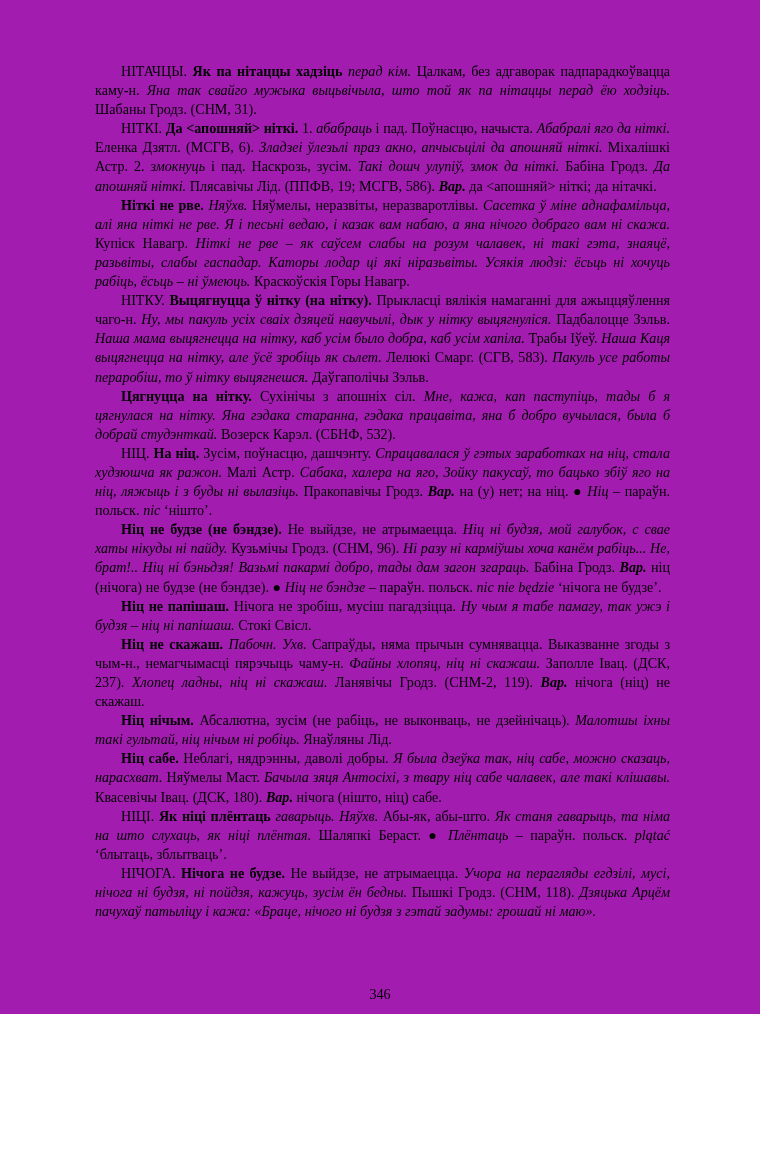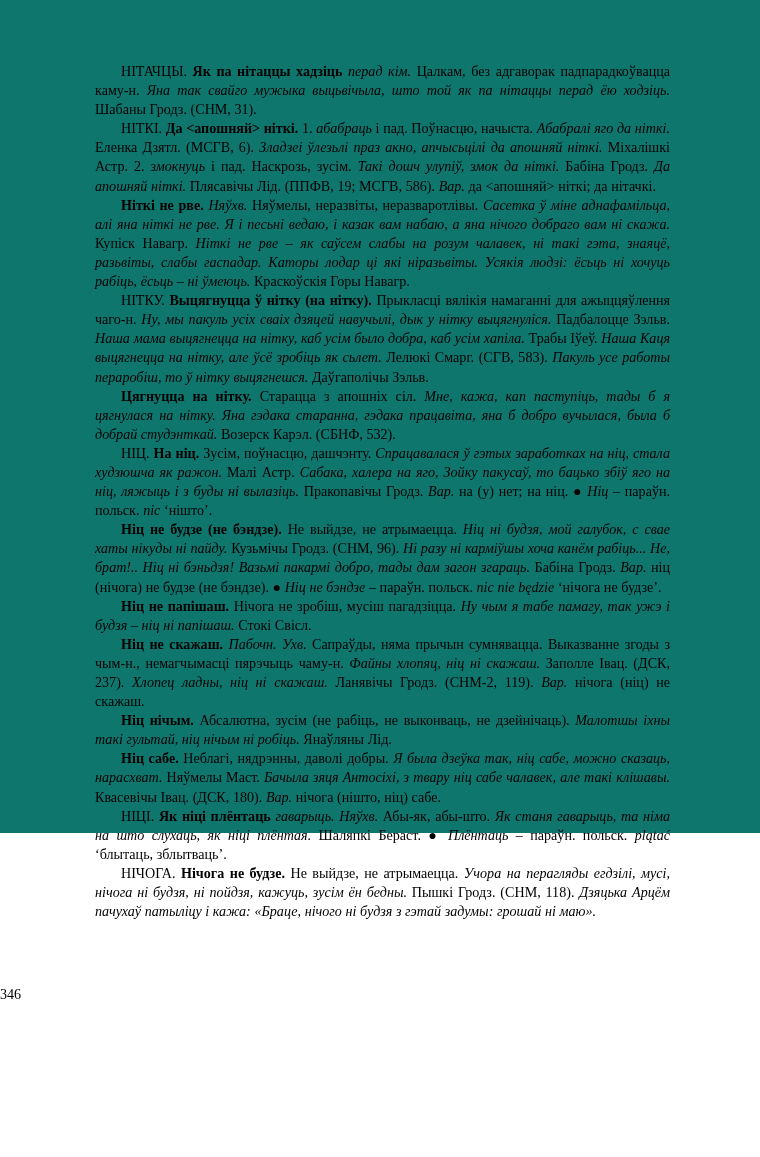--- a/index.html
+++ b/index.html
@@ -10,62 +10,63 @@
   body {
     width: 760px;
     height: 1157px;
     font-family: "Liberation Serif", "DejaVu Serif", serif;
     color: #000000;
     overflow: hidden;
   }
   #page {
     position: relative;
     width: 760px;
-    height: 833px;
-    background: #0f766e;
+    height: 1014px;
+    background: #a21caf;
   }
   #text-column {
     position: absolute;
     left: 95px;
     top: 62px;
     width: 575px;
   }
   .entry {
     font-size: 14.1px;
     line-height: 19.1px;
     text-align: justify;
     text-indent: 26px;
     margin: 0;
     hyphens: none;
     word-spacing: 0.1px;
   }
   b  { font-weight: bold; font-style: normal; }
   i  { font-style: italic; font-weight: normal; }
-  .bi { font-weight: normal; font-style: italic; }
+  .bi { font-weight: bold; font-style: italic; }
   .bullet { font-style: normal; font-weight: normal; }
   #page-number {
     position: absolute;
     left: 0;
     top: 985px;
     width: 760px;
+    text-align: center;
     font-size: 14.1px;
     line-height: 19.1px;
   }
 </style>
 </head>
 <body>
 
 <div id="page">
 
   <div id="text-column">
       <p class="entry"><span>НІТАЧЦЫ. </span><b>Як па нітаццы хадзіць </b><i>перад кім.</i><span> Цалкам, без адгаворак падпарадкоўвацца каму-н. </span><i>Яна так свайго мужыка выцьвічыла, што той як па нітаццы перад ёю ходзіць.</i><span> Шабаны Гродз. (СНМ, 31).</span></p>
       <p class="entry"><span>НІТКІ. </span><b>Да &lt;апошняй&gt; ніткі.</b><span> 1. </span><i>абабраць</i><span> і пад. Поўнасцю, начыста. </span><i>Абабралі яго да ніткі.</i><span> Еленка Дзятл. (МСГВ, 6). </span><i>Зладзеі ўлезьлі праз акно, апчысьцілі да апошняй ніткі.</i><span> Міхалішкі Астр. 2. </span><i>змокнуць</i><span> і пад. Наскрозь, зусім. </span><i>Такі дошч улупіў, змок да ніткі.</i><span> Бабіна Гродз. </span><i>Да апошняй ніткі.</i><span> Плясавічы Лід. (ППФВ, 19; МСГВ, 586). </span><span class="bi">Вар.</span><span> да &lt;апошняй&gt; ніткі; да нітачкі.</span></p>
       <p class="entry"><b>Ніткі не рве. </b><i>Няўхв.</i><span> Няўмелы, неразвіты, неразваротлівы. </span><i>Сасетка ў міне аднафамільца, алі яна ніткі не рве. Я і песьні ведаю, і казак вам набаю, а яна нічого добраго вам ні скажа.</i><span> Купіск Навагр. </span><i>Ніткі не рве – як саўсем слабы на розум чалавек, ні такі гэта, знаяцё, разьвіты, слабы гаспадар. Каторы лодар ці які ніразьвіты. Усякія людзі: ёсьць ні хочуць рабіць, ёсьць – ні ўмеюць.</i><span> Краскоўскія Горы Навагр.</span></p>
       <p class="entry"><span>НІТКУ. </span><b>Выцягнуцца ў нітку (на нітку).</b><span> Прыкласці вялікія намаганні для ажыццяўлення чаго-н. </span><i>Ну, мы пакуль усіх сваіх дзяцей навучылі, дык у нітку выцягнуліся.</i><span> Падбалоцце Зэльв. </span><i>Наша мама выцягнецца на нітку, каб усім было добра, каб усім хапіла.</i><span> Трабы Іўеў. </span><i>Наша Каця выцягнецца на нітку, але ўсё зробіць як сьлет.</i><span> Лелюкі Смарг. (СГВ, 583). </span><i>Пакуль усе работы пераробіш, то ў нітку выцягнешся.</i><span> Даўгаполічы Зэльв.</span></p>
-      <p class="entry"><b>Цягнуцца на нітку.</b><span> Старацца з апошніх сіл. </span><i>Мне, кажа, кап паступіць, тады б я цягнулася на нітку. Яна гэдака старанна, гэдака працавіта, яна б добро вучылася, была б добрай студэнткай.</i><span> Возерск Карэл. (СБНФ, 532).</span></p>
+      <p class="entry"><b>Цягнуцца на нітку.</b><span> Сухінічы з апошніх сіл. </span><i>Мне, кажа, кап паступіць, тады б я цягнулася на нітку. Яна гэдака старанна, гэдака працавіта, яна б добро вучылася, была б добрай студэнткай.</i><span> Возерск Карэл. (СБНФ, 532).</span></p>
       <p class="entry"><span>НІЦ. </span><b>На ніц.</b><span> Зусім, поўнасцю, дашчэнту. </span><i>Спрацавалася ў гэтых заработках на ніц, стала худзюшча як ражон.</i><span> Малі Астр. </span><i>Сабака, халера на яго, Зойку пакусаў, то бацько збіў яго на ніц, ляжыць і з буды ні вылазіць.</i><span> Пракопавічы Гродз. </span><span class="bi">Вар.</span><span> на (у) нет; на ніц. </span><span class="bullet">● </span><i>Ніц</i><span> – параўн. польск. </span><i>nic</i><span> ‘нішто’.</span></p>
       <p class="entry"><b>Ніц не будзе (не бэндзе).</b><span> Не выйдзе, не атрымаецца. </span><i>Ніц ні будзя, мой галубок, с свае хаты нікуды ні пайду.</i><span> Кузьмічы Гродз. (СНМ, 96). </span><i>Ні разу ні карміўшы хоча канём рабіць... Не, брат!.. Ніц ні бэньдзя! Вазьмі пакармі добро, тады дам загон згараць.</i><span> Бабіна Гродз. </span><span class="bi">Вар.</span><span> ніц (нічога) не будзе (не бэндзе). </span><span class="bullet">● </span><i>Ніц не бэндзе</i><span> – параўн. польск. </span><i>nic nie będzie</i><span> ‘нічога не будзе’.</span></p>
       <p class="entry"><b>Ніц не папішаш.</b><span> Нічога не зробіш, мусіш пагадзіцца. </span><i>Ну чым я табе памагу, так ужэ і будзя – ніц ні папішаш.</i><span> Стокі Свісл.</span></p>
       <p class="entry"><b>Ніц не скажаш.</b><span> </span><i>Пабочн. Ухв.</i><span> Сапраўды, няма прычын сумнявацца. Выказванне згоды з чым-н., немагчымасці пярэчыць чаму-н. </span><i>Файны хлопяц, ніц ні скажаш.</i><span> Заполле Івац. (ДСК, 237). </span><i>Хлопец ладны, ніц ні скажаш.</i><span> Ланявічы Гродз. (СНМ-2, 119). </span><span class="bi">Вар.</span><span> нічога (ніц) не скажаш.</span></p>
       <p class="entry"><b>Ніц нічым.</b><span> Абсалютна, зусім (не рабіць, не выконваць, не дзейнічаць). </span><i>Малотшы іхны такі гультай, ніц нічым ні робіць.</i><span> Янаўляны Лід.</span></p>
       <p class="entry"><b>Ніц сабе.</b><span> Неблагі, нядрэнны, даволі добры. </span><i>Я была дзеўка так, ніц сабе, можно сказаць, нарасхват.</i><span> Няўмелы Маст. </span><i>Бачыла зяця Антосіхі, з твару ніц сабе чалавек, але такі клішавы.</i><span> Квасевічы Івац. (ДСК, 180). </span><span class="bi">Вар.</span><span> нічога (нішто, ніц) сабе.</span></p>
       <p class="entry"><span>НІЦІ. </span><b>Як ніці плёнтаць </b><i>гаварыць.</i><span> </span><i>Няўхв.</i><span> Абы-як, абы-што. </span><i>Як станя гаварыць, та німа на што слухаць, як ніці плёнтая.</i><span> Шаляпкі Бераст. </span><span class="bullet">● </span><i>Плёнтаць</i><span> – параўн. польск. </span><i>plątać</i><span> ‘блытаць, зблытваць’.</span></p>
       <p class="entry"><span>НІЧОГА. </span><b>Нічога не будзе.</b><span> Не выйдзе, не атрымаецца. </span><i>Учора на перагляды егдзілі, мусі, нічога ні будзя, ні пойдзя, кажуць, зусім ён бедны.</i><span> Пышкі Гродз. (СНМ, 118). </span><i>Дзяцька Арцём пачухаў патыліцу і кажа: «Браце, нічого ні будзя з гэтай задумы: грошай ні маю».</i></p>
     </div>
 

